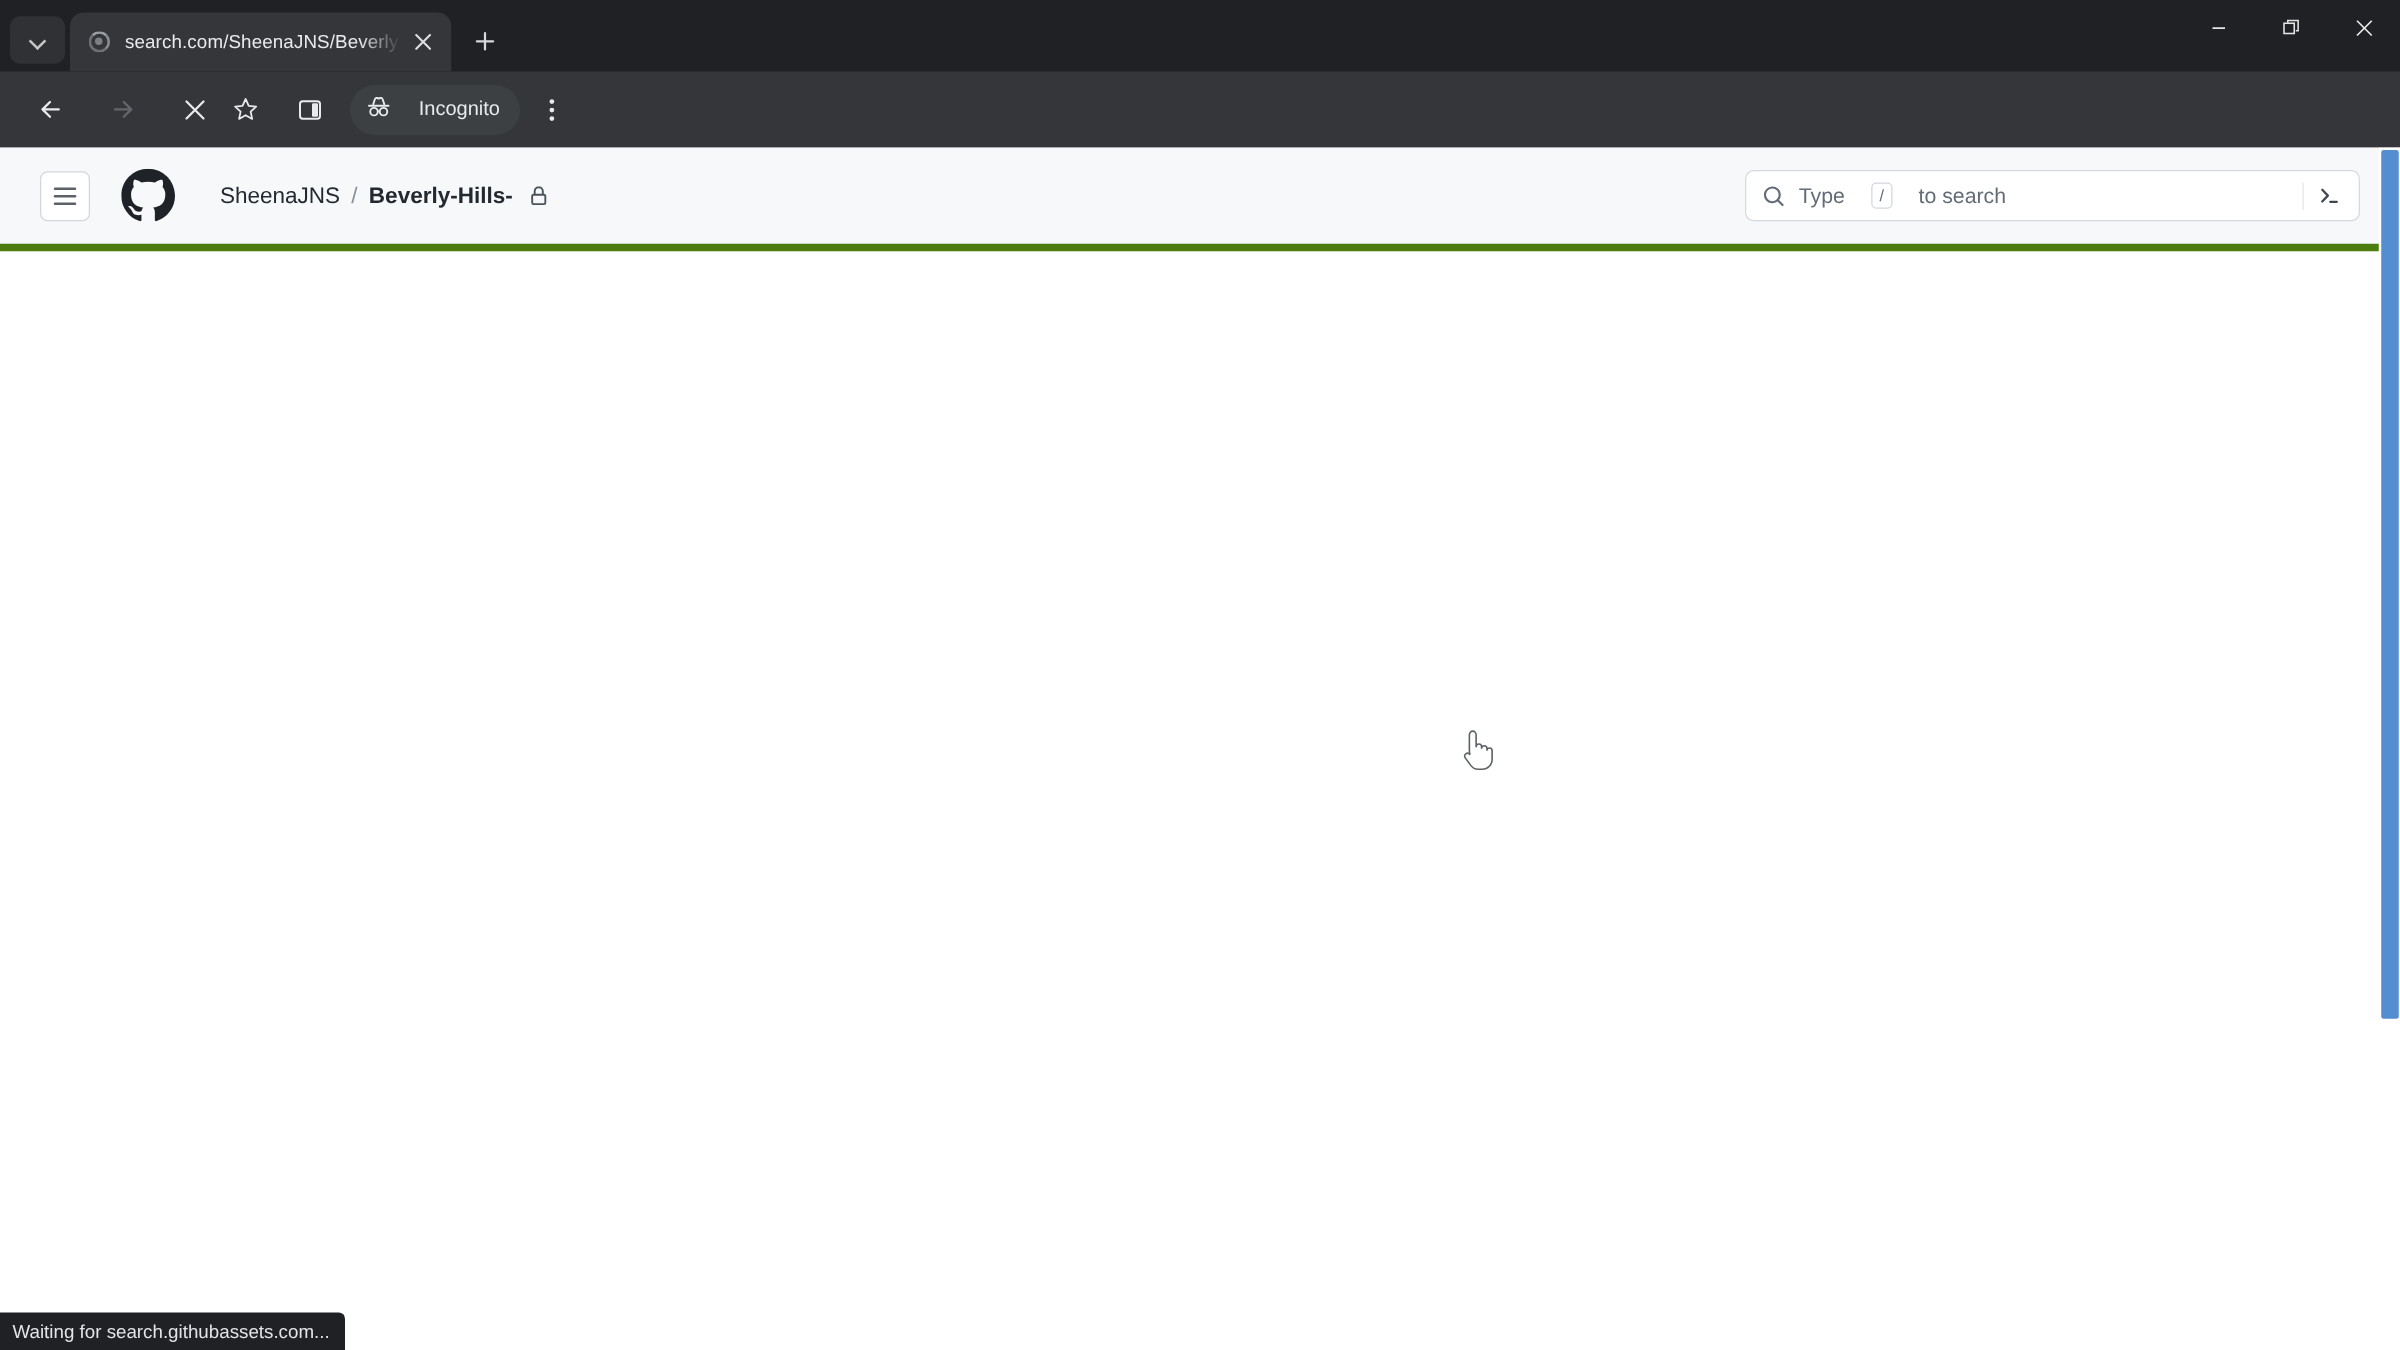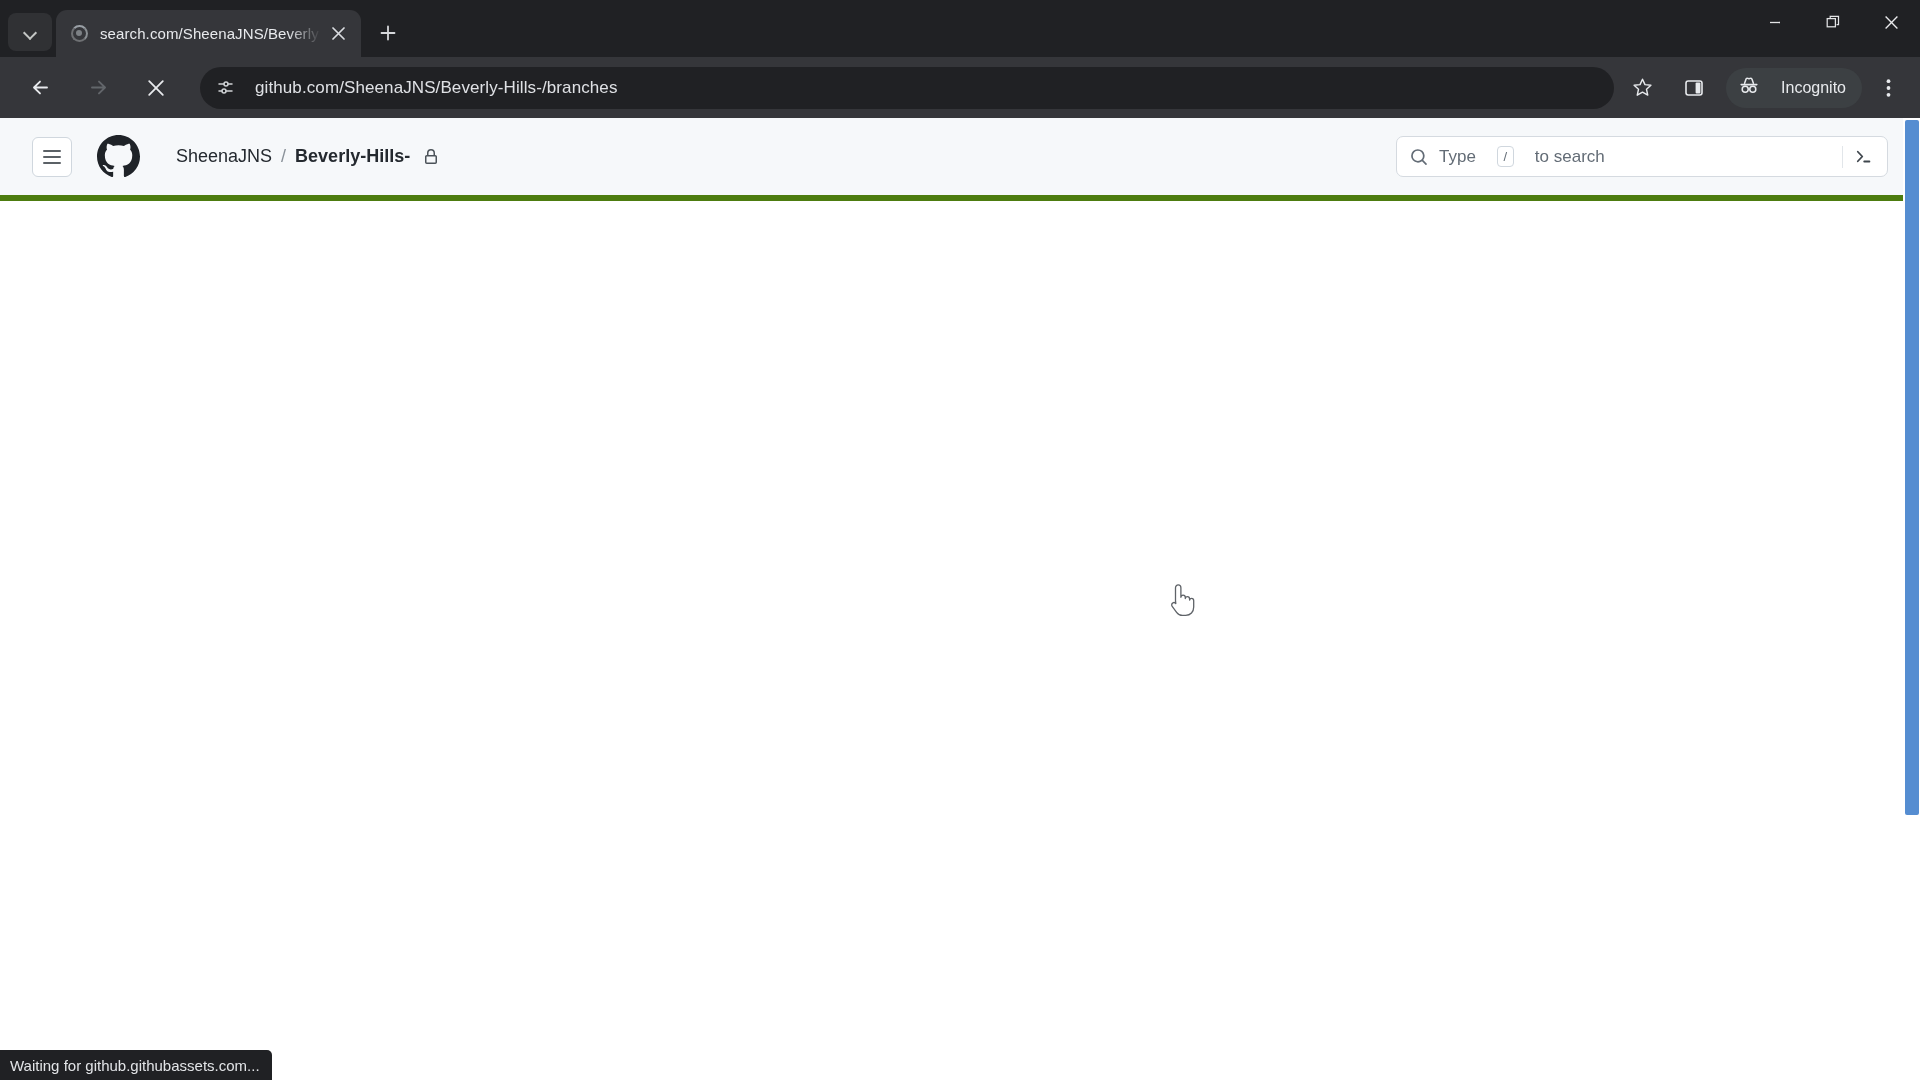--- a/index.html
+++ b/index.html
@@ -259,31 +259,20 @@
         <path d="M4 10.5 H16.5 M11 4.6 L17 10.5 L11 16.4" fill="none" stroke="#9aa0a6" stroke-width="1.85" stroke-linecap="round" stroke-linejoin="round"></path>
       </svg>
     </div>
 
     <div class="tbtn stop">
       <svg width="18" height="18" viewBox="0 0 18 18" aria-hidden="true">
         <path d="M2.2 2.2 L15.8 15.8 M15.8 2.2 L2.2 15.8" stroke="#e8eaed" stroke-width="1.8" stroke-linecap="round"></path>
       </svg>
     </div>
 
-    <div class="omnibox">
-      <div class="site-chip">
-        <svg width="19" height="19" viewBox="0 0 19 19" aria-hidden="true">
-          <path d="M3 6 H8 M12 6 H16" stroke="#cfd2d5" stroke-width="1.5" stroke-linecap="round"></path>
-          <circle cx="10" cy="6" r="2" fill="none" stroke="#cfd2d5" stroke-width="1.5"></circle>
-          <path d="M3 13 H6 M10 13 H16" stroke="#cfd2d5" stroke-width="1.5" stroke-linecap="round"></path>
-          <circle cx="8" cy="13" r="2" fill="none" stroke="#cfd2d5" stroke-width="1.5"></circle>
-        </svg>
-      </div>
-      <div class="url-text">github.com/SheenaJNS/Beverly-Hills-/branches</div>
-    </div>
 
     <div class="omni-right">
       <div class="tbtn star-btn">
         <svg width="21" height="21" viewBox="0 0 22 22" aria-hidden="true">
           <path d="M11 2.3 L13.6 8.0 L19.8 8.7 L15.2 12.9 L16.5 19.0 L11 15.9 L5.5 19.0 L6.8 12.9 L2.2 8.7 L8.4 8.0 Z" fill="none" stroke="#e8eaed" stroke-width="1.5" stroke-linejoin="round"></path>
         </svg>
       </div>
 
       <div class="tbtn sidepanel-btn">
         <svg width="20" height="20" viewBox="0 0 20 20" aria-hidden="true">
@@ -375,15 +364,15 @@
       <svg width="34" height="40" viewBox="0 0 34 40" aria-hidden="true">
         <path d="M11.5 20.5 V7.8 c0-1.6 1.2-2.9 2.7-2.9 1.5 0 2.7 1.3 2.7 2.9 V17.3
                  c.1-1.2 1-2.1 2.2-2.1 1.2 0 2.2 1 2.2 2.3 v1.0
                  c.2-1.1 1.1-1.9 2.1-1.9 1.2 0 2.2 1 2.2 2.3 v1.2
                  c.2-1.0 1.0-1.7 2.0-1.7 1.2 0 2.1 1 2.1 2.3 v6.4
                  c0 4.8-3.2 8.3-8.0 8.3 h-3.3 c-2.6 0-4.3-1.1-5.8-3.1
                  l-4.4-6.0 c-.8-1.1-.6-2.5.4-3.2 1.0-.8 2.4-.6 3.2.4 Z" fill="#ffffff" stroke="#5f6368" stroke-width="1.3" stroke-linejoin="round"></path>
       </svg>
     </div>
 
-    <div class="status-bubble">Waiting for github.githubassets.com...</div>
+    <div class="status-bubble">Waiting for search.githubassets.com...</div>
   </div>
 </div>
 
 </body></html>

